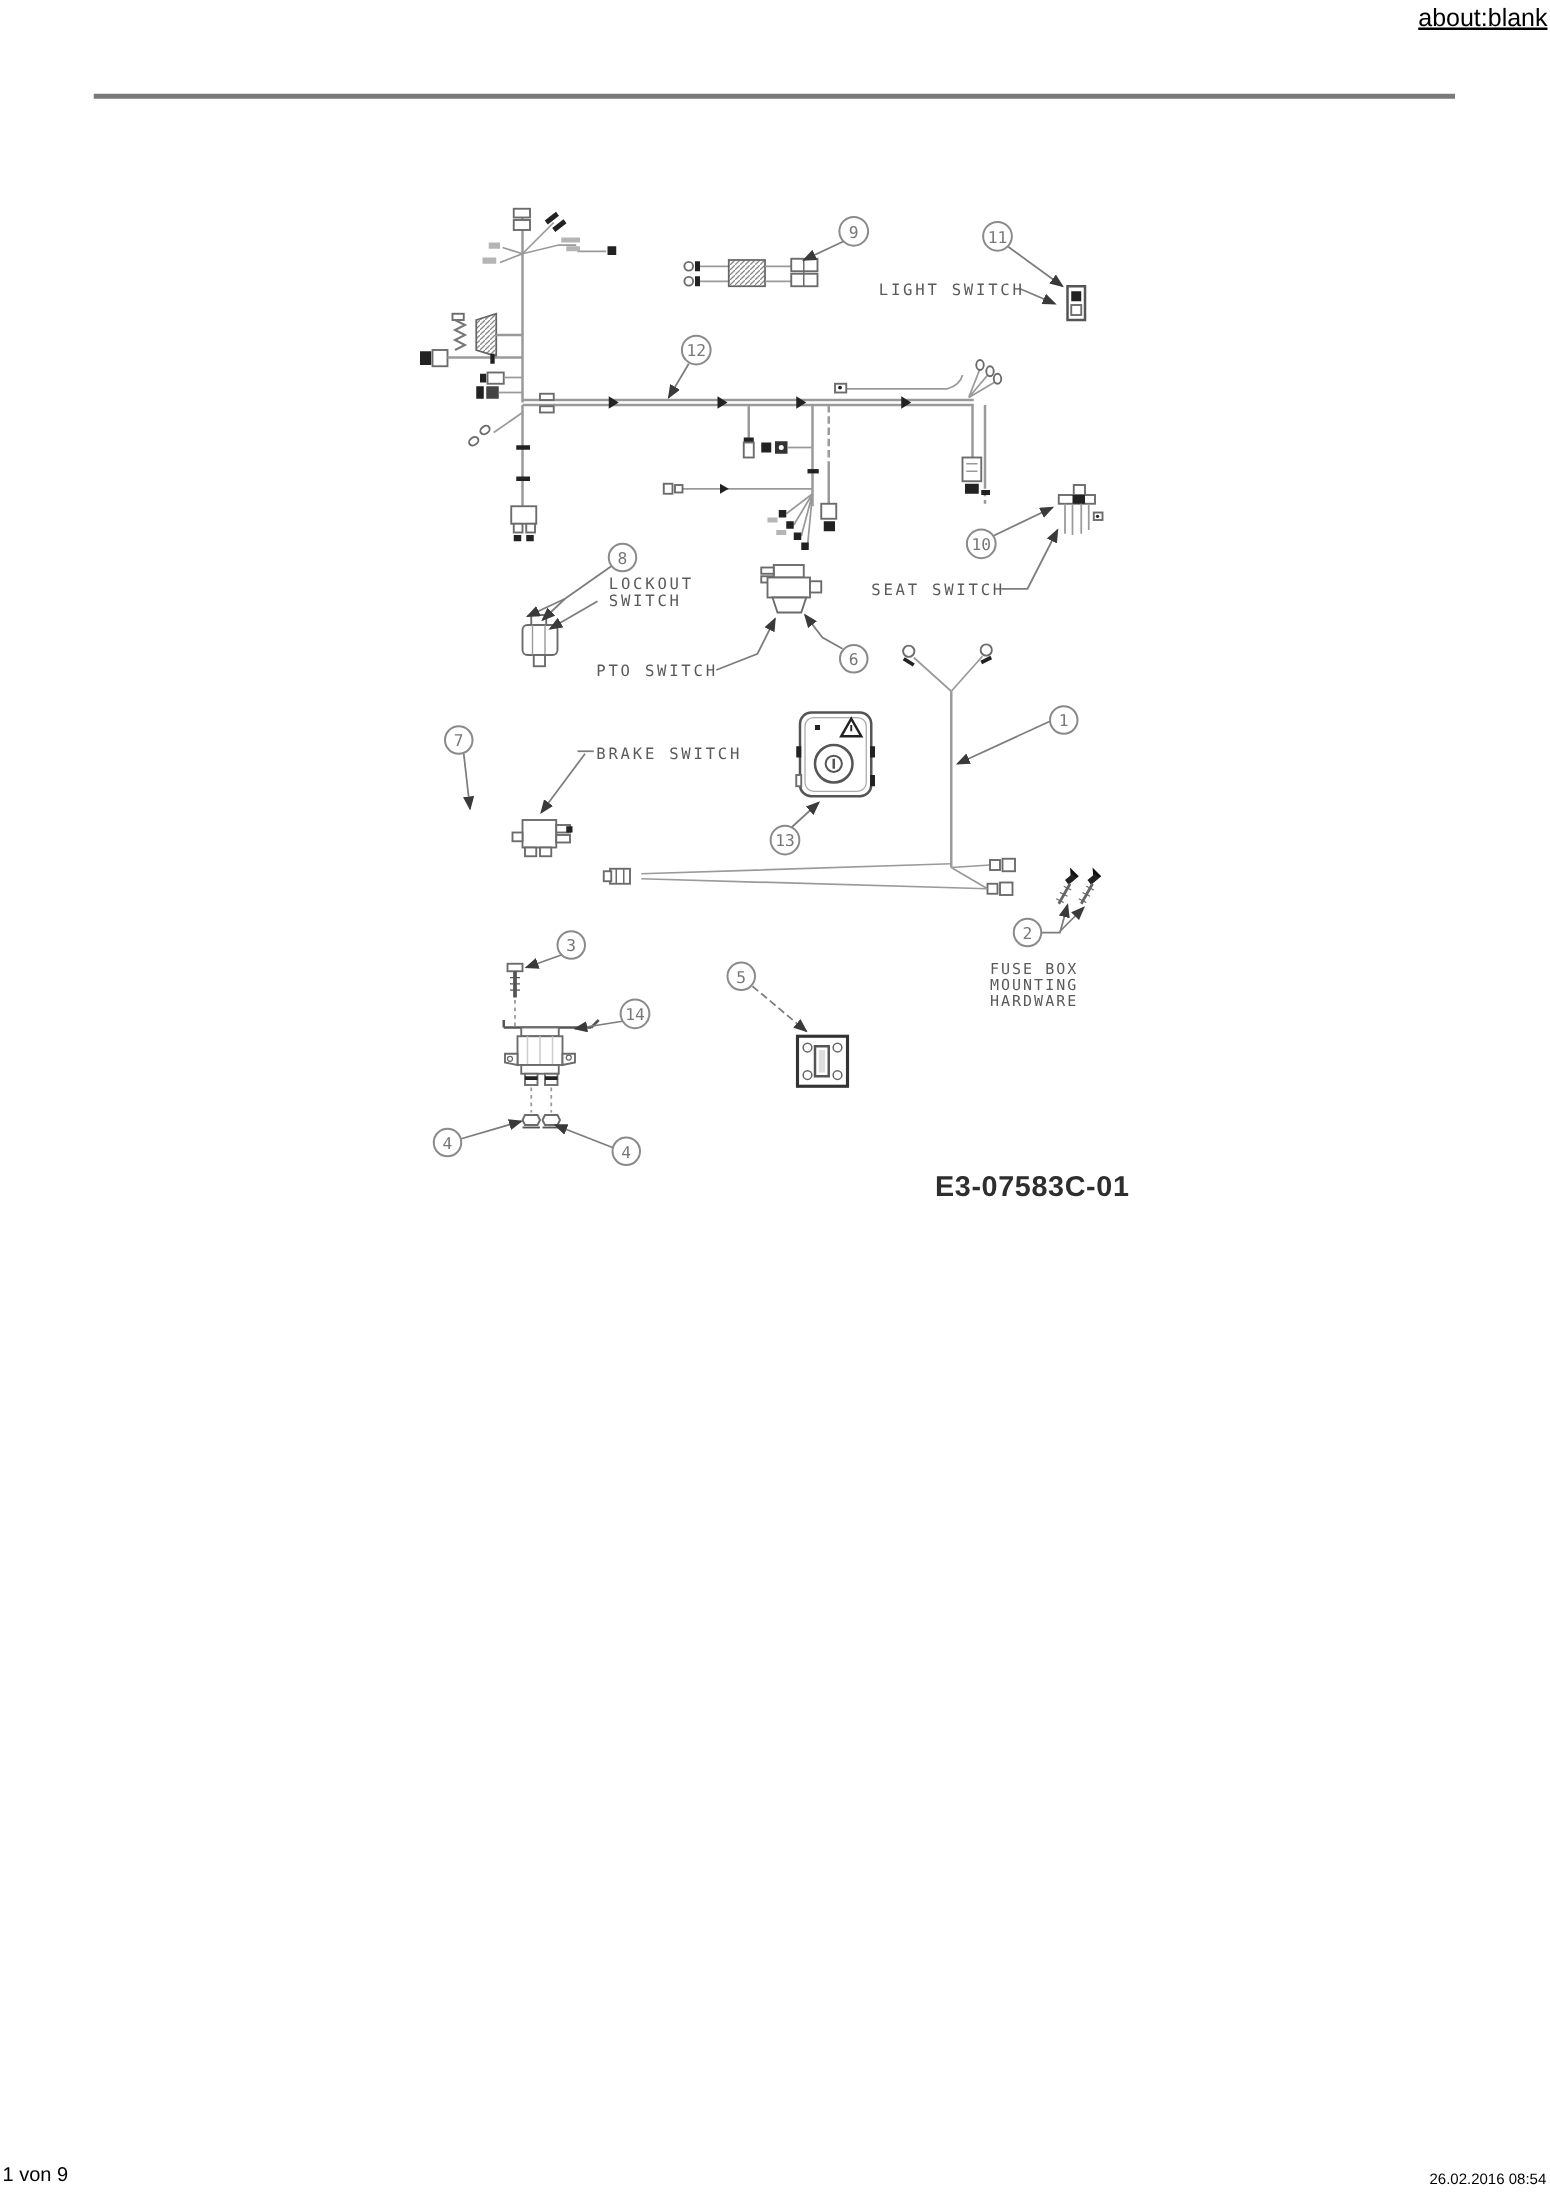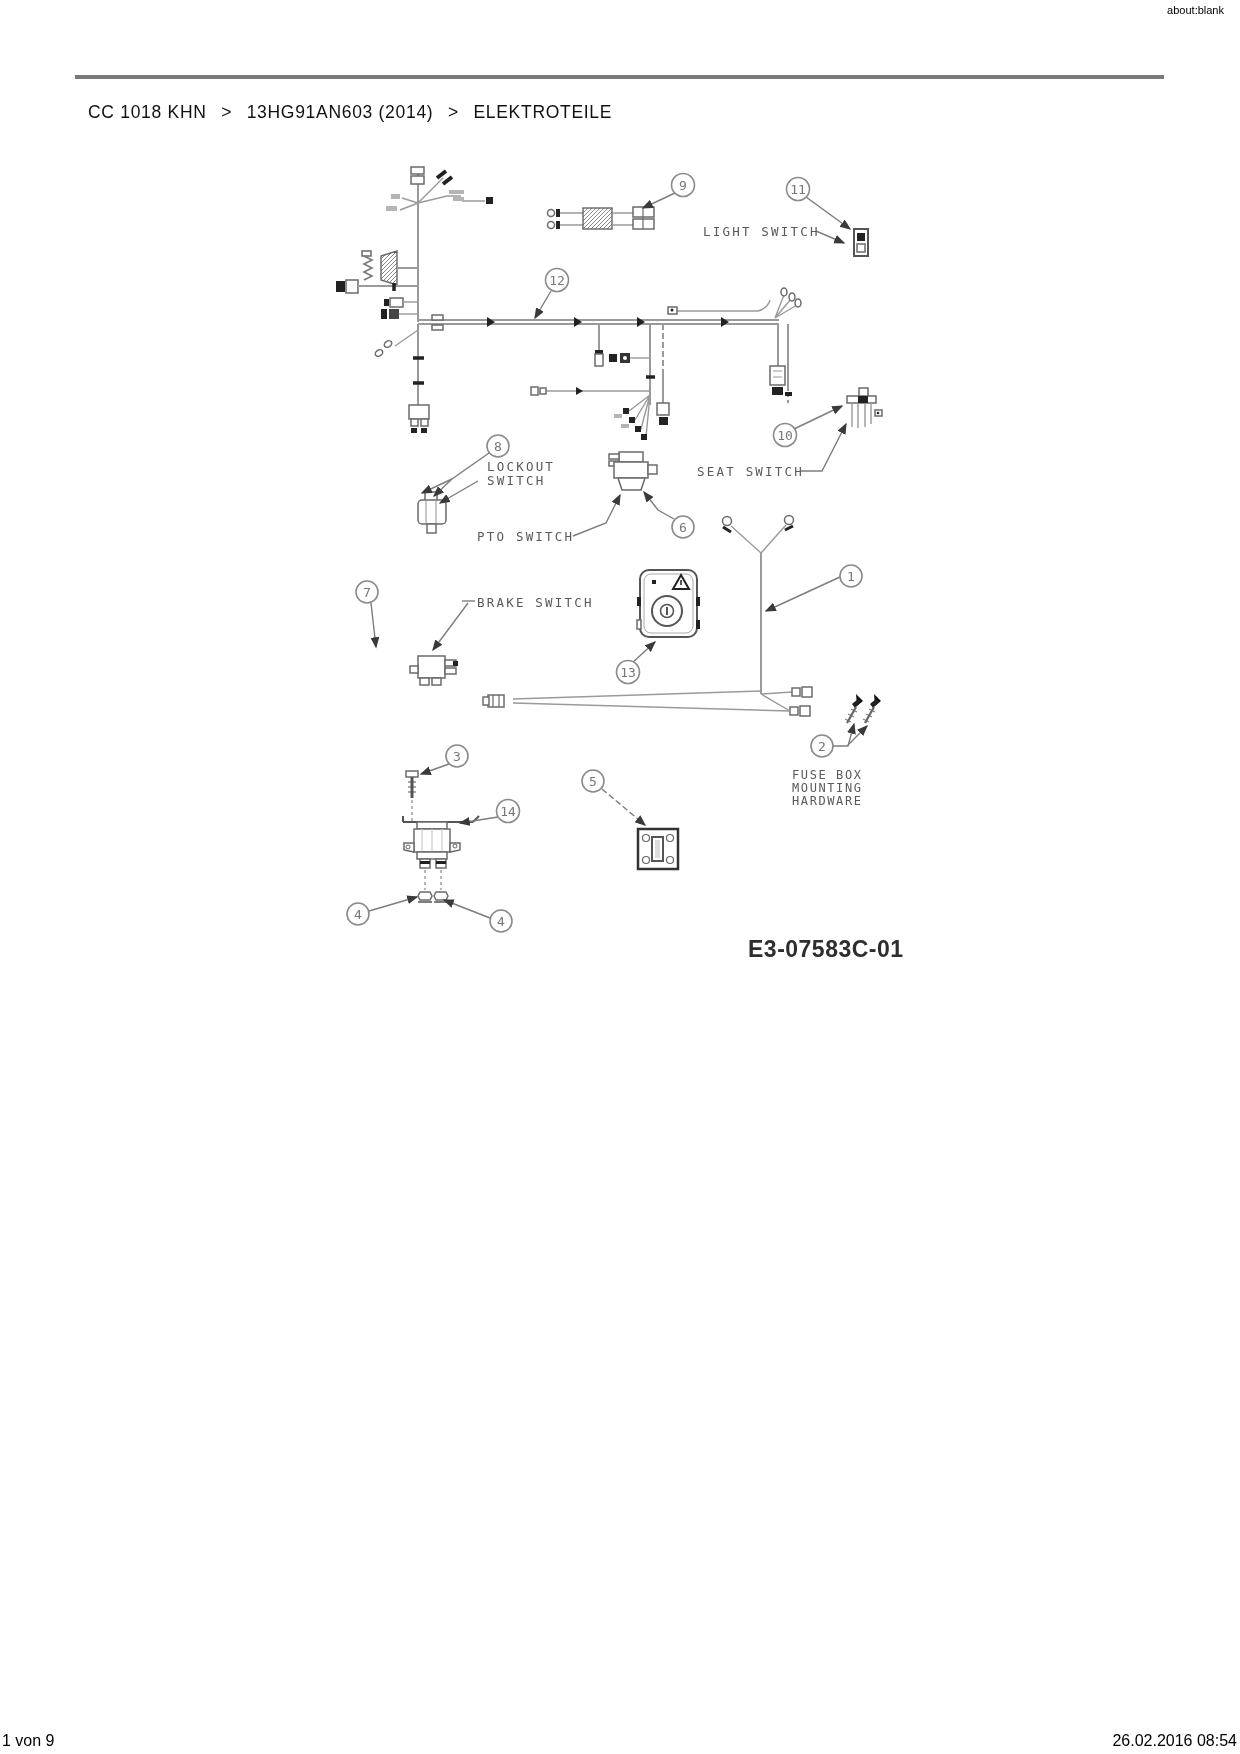--- a/index.html
+++ b/index.html
@@ -1,23 +1,23 @@
 <!DOCTYPE html>
 <html><head>
 <meta charset="utf-8">
 <style>
   html,body{margin:0;padding:0;background:#fff;}
   .page{position:relative;width:1240px;height:1754px;background:#fff;overflow:hidden;
         font-family:"Liberation Sans",sans-serif;color:#000;}
-  .url-header{position:absolute;top:4px;right:16px;font-size:11px;color:#000;}
+  .url-header{position:absolute;top:4px;right:2px;font-size:20px;color:#000;text-decoration:underline;}
   .rule{position:absolute;top:75px;left:75px;width:1089px;height:4px;background:#7a7a7a;}
   .breadcrumb{position:absolute;top:102px;left:88px;font-size:17.5px;letter-spacing:.7px;color:#111;}
   .breadcrumb .sep{margin:0 9px;}
   .footer-left{position:absolute;bottom:4px;left:2px;font-size:16px;color:#000;}
-  .footer-right{position:absolute;bottom:4px;right:3px;font-size:16px;color:#000;}
+  .footer-right{position:absolute;bottom:4px;right:3px;font-size:12px;color:#000;}
   svg.diagram{position:absolute;top:0;left:0;}
   .lbl{font-family:"DejaVu Sans Mono",monospace;font-size:12.5px;letter-spacing:2.2px;fill:#5a5a5a;}
   .lbl-sm{font-family:"DejaVu Sans Mono",monospace;font-size:12px;letter-spacing:1.6px;fill:#5a5a5a;}
   .callout circle{fill:#fff;stroke:#8a8a8a;stroke-width:1.6;}
   .callout text{font-family:"DejaVu Sans Mono",monospace;font-size:13px;fill:#777;text-anchor:middle;}
   .wire{stroke:#9a9a9a;stroke-width:2;fill:none;}
   .wire-thin{stroke:#9a9a9a;stroke-width:1.4;fill:none;}
   .ol{stroke:#6b6b6b;stroke-width:1.5;fill:#fff;}
   .ol2{stroke:#555;stroke-width:2;fill:#fff;}
   .dk{fill:#222;stroke:none;}
@@ -26,27 +26,20 @@
   .pn{font-family:"Liberation Sans",sans-serif;font-weight:bold;font-size:23px;fill:#2e2e2e;letter-spacing:.5px;}
 </style>
 </head>
 <body>
 
 <div class="page">
 
   <div class="url-header">about:blank</div>
   <div class="rule"></div>
 
-  <div class="breadcrumb">
-    <span>CC 1018 KHN</span>
-    <span class="sep">&gt;</span>
-    <span>13HG91AN603 (2014)</span>
-    <span class="sep">&gt;</span>
-    <span>ELEKTROTEILE</span>
-  </div>
 
   <svg class="diagram" width="1240" height="1754" viewBox="0 0 1240 1754" xmlns="http://www.w3.org/2000/svg">
     <defs>
       <marker id="arr" markerWidth="9" markerHeight="8" refX="7" refY="3.2" orient="auto">
         <path d="M0,0 L8,3.2 L0,6.4 z" fill="#3a3a3a"></path>
       </marker>
       <pattern id="hatch" patternUnits="userSpaceOnUse" width="4" height="4">
         <path d="M0,4 l4,-4" stroke="#8a8a8a" stroke-width="1"></path>
       </pattern>
     </defs>

